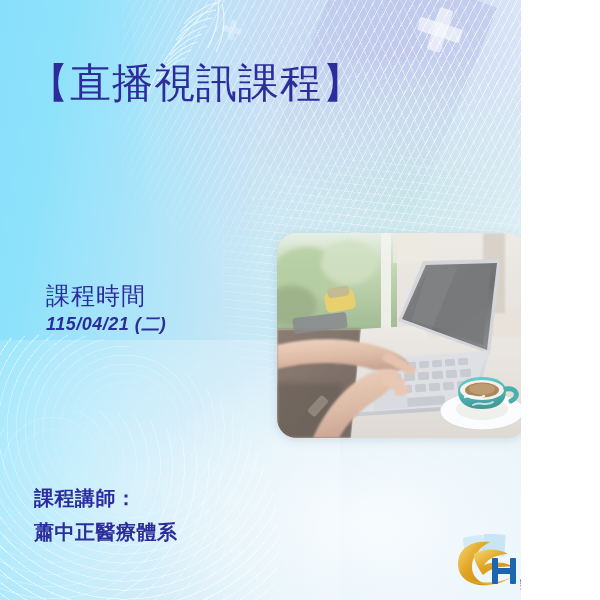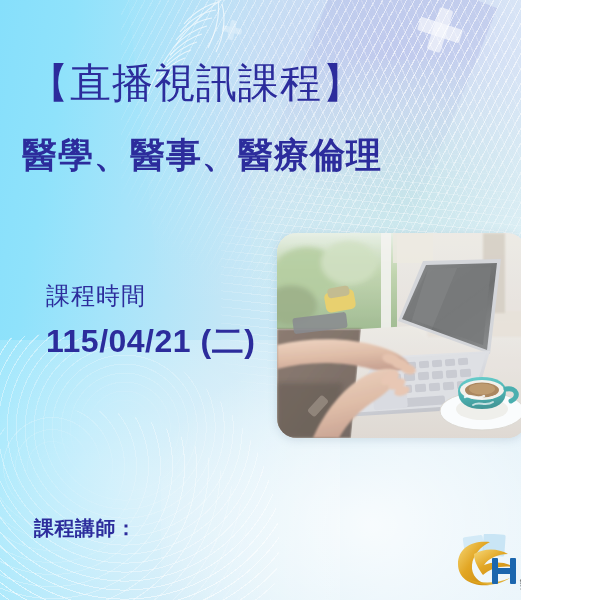--- a/index.html
+++ b/index.html
@@ -183,33 +183,34 @@
     font-weight: 700;
     white-space: nowrap;
   }
 
   .sched { position: absolute; top: 280px; left: 46px; }
   .sched-label {
     font-size: 24px;
     color: #2c2c9c;
     font-weight: 400;
     letter-spacing: 1px;
-    margin-bottom: 8px;
+    margin-bottom: 0;
     white-space: nowrap;
   }
   .sched-date, .sched-time {
-    font-size: 32px;
+    font-size: 18px;
     color: #2c2c9c;
     font-weight: 700;
     letter-spacing: 0.5px;
     white-space: nowrap;
+    font-style: italic;
   }
   .sched-date { margin-bottom: 14px; }
 
-  .speaker { position: absolute; top: 488px; left: 34px; margin-top: 30px; }
+  .speaker { position: absolute; top: 488px; left: 34px; }
   .speaker-label, .speaker-org, .speaker-name {
     font-size: 20px;
     color: #2c2c9c;
     font-weight: 700;
     letter-spacing: 0.5px;
     white-space: nowrap;
     line-height: 1.0;
   }
   .speaker-label { margin-bottom: 14px; }
   .speaker-org   { margin-bottom: 14px; }
@@ -269,21 +270,20 @@
       <path d="M57 66 C48 69 40 75 32 83"></path>
       <path d="M51 74 C43 77 36 82 29 89"></path>
       <path d="M45 82 C38 85 32 89 26 95"></path>
       <path d="M90 8 C92 22 88 40 80 56"></path>
       <path d="M94 12 C98 26 96 44 88 60"></path>
     </g>
   </svg>
 
   <div class="title-main">【直播視訊課程】</div>
 
-  <div class="title-sub">醫學、醫事、醫療倫理</div>
 
   <div class="photo">
     <svg viewBox="0 0 250 205" preserveAspectRatio="xMidYMid slice">
       <defs>
         <linearGradient id="gWin" x1="0" y1="0" x2="0" y2="1">
           <stop offset="0%" stop-color="#e8f0e2"></stop>
           <stop offset="40%" stop-color="#b9cf9f"></stop>
           <stop offset="100%" stop-color="#8fae79"></stop>
         </linearGradient>
         <linearGradient id="gDesk" x1="0" y1="0" x2="0" y2="1">
@@ -421,20 +421,21 @@
     </svg>
   </div>
 
   <div class="sched">
     <div class="sched-label">課程時間</div>
     <div class="sched-date">115/04/21 (二)</div>
   </div>
 
   <div class="speaker">
     <div class="speaker-label">課程講師：</div>
+    <div class="speaker-org">蕭中正醫療體系</div>
   </div>
 
   <div class="logos">
     <svg viewBox="0 0 142 62">
       <defs>
         <linearGradient id="gold" x1="0" y1="0" x2="1" y2="1">
           <stop offset="0%" stop-color="#f6d878"></stop>
           <stop offset="45%" stop-color="#e2a624"></stop>
           <stop offset="100%" stop-color="#c98a12"></stop>
         </linearGradient>

